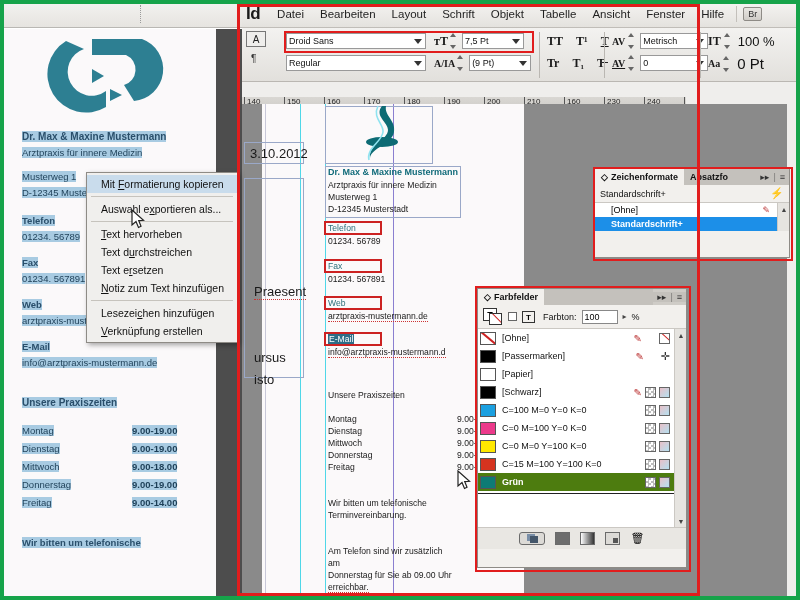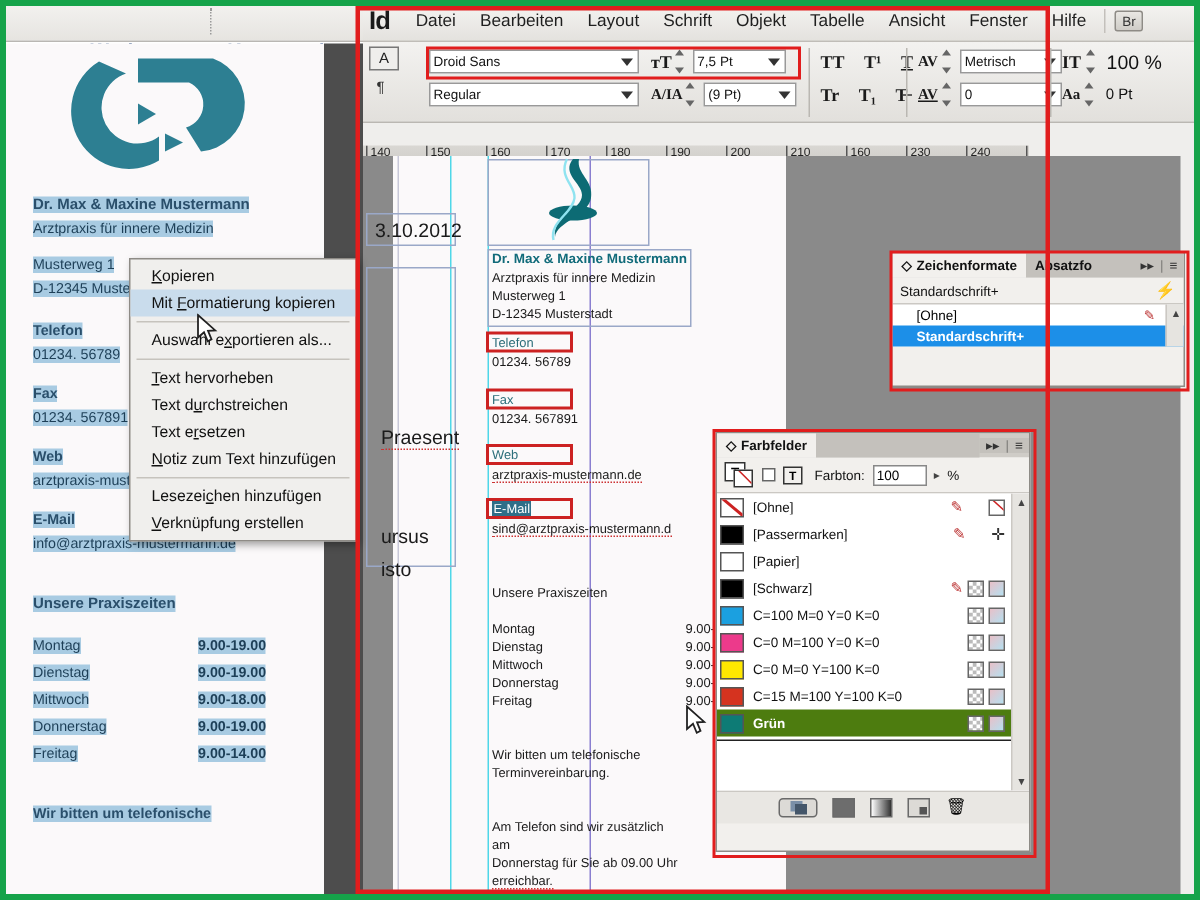--- a/index.html
+++ b/index.html
@@ -290,21 +290,21 @@
             <i class="dn"></i>
           </div>
         <span style="font-size:13px;margin-left:5px;color:#111;">100 %</span>
       </div>
       <div class="ff-row" style="left:466px;top:27px;">
         <span class="glyph-sm" style="margin-right:3px;">Aa</span>
         <div class="spin">
             <i class="up"></i>
             <i class="dn"></i>
           </div>
-        <span style="font-size:10px;margin-left:5px;color:#111;">0 Pt</span>
+        <span style="font-size:15px;margin-left:5px;color:#111;">0 Pt</span>
       </div>
     </div>
 
     <div class="ruler">
       <div class="rtick" style="left:2px;">140</div>
       <div class="rtick" style="left:42px;">150</div>
       <div class="rtick" style="left:82px;">160</div>
       <div class="rtick" style="left:122px;">170</div>
       <div class="rtick" style="left:162px;">180</div>
       <div class="rtick" style="left:202px;">190</div>
@@ -346,21 +346,21 @@
         <div class="redframe" style="left:62px;top:155px;width:58px;height:14px;"></div>
         <div class="doc-txt" style="left:66px;top:157px;color:#2c6e7a;">Fax</div>
         <div class="doc-txt" style="left:66px;top:170px;">01234. 567891</div>
 
         <div class="redframe" style="left:62px;top:192px;width:58px;height:14px;"></div>
         <div class="doc-txt" style="left:66px;top:194px;color:#2c6e7a;">Web</div>
         <div class="doc-txt spell" style="left:66px;top:207px;">arztpraxis-mustermann.de</div>
 
         <div class="redframe" style="left:62px;top:228px;width:58px;height:14px;"></div>
         <div class="doc-txt" style="left:66px;top:230px;color:#fff;background:#2f6e88;padding:0 1px;">E-Mail</div>
-        <div class="doc-txt spell" style="left:66px;top:243px;">sind@arztpraxis-mustermann.d</div>
+        <div class="doc-txt spell" style="left:66px;top:243px;">info@arztpraxis-mustermann.d</div>
 
         <div class="doc-txt" style="left:66px;top:286px;">Unsere Praxiszeiten</div>
 
         <div class="doc-txt" style="left:66px;top:310px;">Montag</div>
         <div class="doc-txt" style="left:195px;top:310px;">9.00-19.00</div>
         <div class="doc-txt" style="left:66px;top:322px;">Dienstag</div>
         <div class="doc-txt" style="left:195px;top:322px;">9.00-19.00</div>
         <div class="doc-txt" style="left:66px;top:334px;">Mittwoch</div>
         <div class="doc-txt" style="left:195px;top:334px;">9.00-18.00</div>
         <div class="doc-txt" style="left:66px;top:346px;">Donnerstag</div>
@@ -381,21 +381,20 @@
         <div class="frame-box" style="left:-18px;top:74px;width:60px;height:200px;"></div>
         <div class="doc-txt spell" style="left:-8px;top:180px;font-size:13px;">Praesent</div>
         <div class="doc-txt" style="left:-8px;top:246px;font-size:13px;">ursus</div>
         <div class="doc-txt" style="left:-8px;top:268px;font-size:13px;">isto</div>
       </div>
     </div>
 
   </div>
 
   <div class="ctxmenu">
-    <div class="ctx-item"><u>K</u><span title="Kopieren">opieren</span></div>
     <div class="ctx-item sel">Mit <u>F</u>ormatierung kopieren</div>
     <div class="ctx-sep"></div>
     <div class="ctx-item">Auswahl e<u>x</u>portieren als...</div>
     <div class="ctx-sep"></div>
     <div class="ctx-item"><u>T</u>ext hervorheben</div>
     <div class="ctx-item">Text d<u>u</u>rchstreichen</div>
     <div class="ctx-item">Text e<u>r</u>setzen</div>
     <div class="ctx-item"><u>N</u>otiz zum Text hinzufügen</div>
     <div class="ctx-sep"></div>
     <div class="ctx-item">Lesezei<u>c</u>hen hinzufügen</div>

